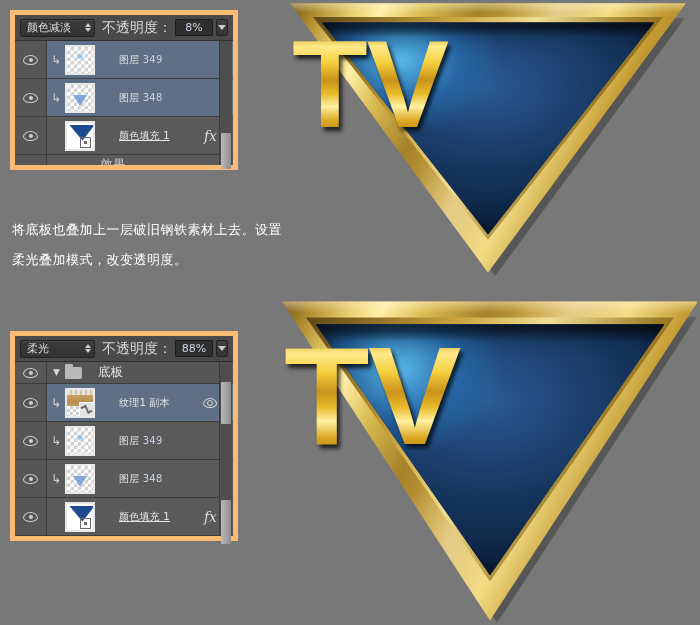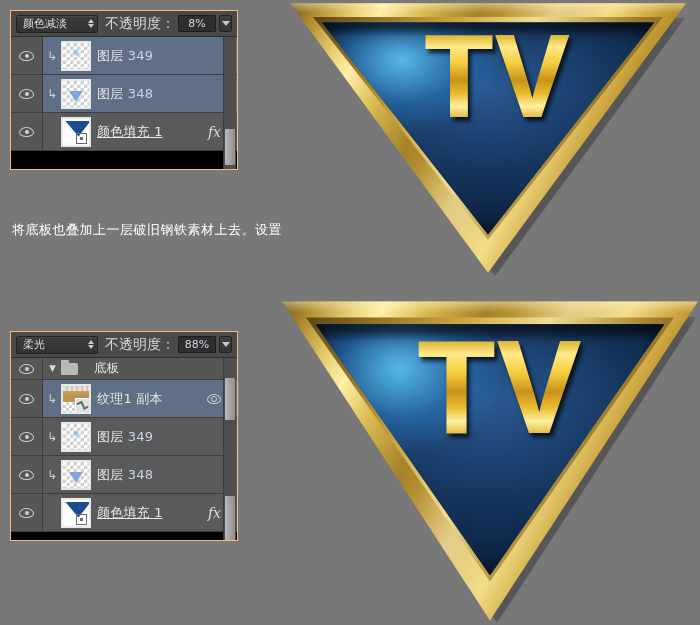--- a/index.html
+++ b/index.html
@@ -5,21 +5,21 @@
   * { box-sizing: border-box; margin: 0; padding: 0; }
   html, body {
     width: 700px; height: 625px;
     overflow: hidden;
     background: #787878;
     font-family: "DejaVu Sans", "Liberation Sans", sans-serif;
   }
   #root { position: relative; width: 700px; height: 625px; background: #787878; }
 
   
-  .ps-panel { position: absolute; background: #000000; border: 1px solid #fdba74; }
+  .ps-panel { position: absolute; background: #8b5cf6; border: 5px solid #fdba74; }
 
   .ps-blendbar {
     position: absolute; left: 0; top: 0; right: 0; height: 26px;
     background: #4a4a4a;
     border-bottom: 1px solid #2f2f2f;
     display: flex; align-items: center; padding: 0 5px;
   }
   .blend-select {
     width: 108px; height: 18px;
     background: linear-gradient(#3b3b3b, #333);
@@ -152,21 +152,21 @@
   .link-badge::before {
     content:''; width: 9px; height: 9px;
     background:
       linear-gradient(#6d6d6d,#6d6d6d) left 0 top 0/5px 2px no-repeat,
       linear-gradient(#6d6d6d,#6d6d6d) right 0 bottom 0/5px 2px no-repeat,
       linear-gradient(#6d6d6d,#6d6d6d) center/2px 9px no-repeat;
     transform: rotate(-25deg);
   }
 
   .layer-name {
-    color: #e6e6e6; font-size: 13px; margin-left: 6px; white-space: nowrap;
+    color: #e6e6e6; font-size: 10px; margin-left: 24px; white-space: nowrap;
     letter-spacing: .2px;
   }
   .layer-name.link { text-decoration: underline; }
   .layer-name .num { color: #c9d4e6; }
 
   .row-right { margin-left: auto; display: flex; align-items: center; padding-right: 4px; gap: 4px; }
   .fx-badge { color: #dcdcdc; font-style: italic; font-size: 14px; font-family: "DejaVu Serif", serif; }
   .mask-icon {
     width: 14px; height: 10px; border: 1.4px solid #d2d2d2;
     border-radius: 50% 50% 50% 50% / 58% 58% 42% 42%;
@@ -235,22 +235,22 @@
     position: absolute; left: 8.5%; top: 7.5%; width: 83%; height: 78%;
     clip-path: polygon(0% 0%, 100% 0%, 50% 100%);
     background: linear-gradient(to bottom, rgba(0,0,0,.40) 0 2.5%, rgba(0,0,0,0) 7%);
   }
   .tri-rim {
     position: absolute; left: 6.2%; top: 5.4%; width: 87.6%; height: 82%;
     clip-path: polygon(0% 0%, 100% 0%, 50% 100%);
     background: linear-gradient(118deg,#5e4615,#caa33c 30%,#f0de93 48%,#9c7a26 70%,#5e4615);
   }
   .tv-text {
-    position: absolute; left: 14px; right: 0; text-align: center;
-    font-family: Liberation Mono, monospace;
+    position: absolute; left: 4px; right: 0; text-align: left;
+    font-family: Liberation Sans, sans-serif;
     font-weight: bold;
     letter-spacing: -0.01em;
     color: #f4c825;
     background: linear-gradient(to bottom,
       #7a5a12 0%, #d8ab20 9%, #ffe98a 20%, #f6cf3e 33%,
       #c9921a 47%, #e8bb2c 58%, #fff1a0 68%, #dba621 80%, #8a6614 100%);
     -webkit-background-clip: text; background-clip: text;
     -webkit-text-fill-color: transparent;
     text-shadow: 0 0 0 rgba(0,0,0,0);
     filter: drop-shadow(3px 4px 2px rgba(0,0,0,.75));
@@ -319,28 +319,34 @@
             <span class="tri2"></span>
             <span class="marker"></span>
         </div>
         <span class="layer-name link">颜色填充 1</span>
         <div class="row-right">
           <span class="fx-badge">fx</span>
           <span class="tri-up"></span>
         </div>
       </div>
 
+      <div class="ps-row partial">
+        <div class="eye-cell"></div>
+        <div class="spacer18"></div>
+        <span class="layer-name" style="margin-left:36px;font-size:12px;opacity:.85">效果</span>
+      </div>
     </div>
 
     <div class="scroll-track">
       <div class="scroll-thumb" style="top:92px;height:36px;"></div>
     </div>
   </div>
 
   <div class="caption" style="left:12px; top:215px;">将底板也叠加上一层破旧钢铁素材上去。设置</div>
+  <div class="caption" style="left:12px; top:245px;">柔光叠加模式，改变透明度。</div>
 
   <div class="ps-panel" style="left:10px; top:331px; width:228px; height:210px;">
 
     <div class="ps-blendbar">
       <div class="blend-select">
         <span class="lbl">柔光</span>
         <span class="updown">
             <i class="up"></i>
             <i class="dn"></i>
           </span>

